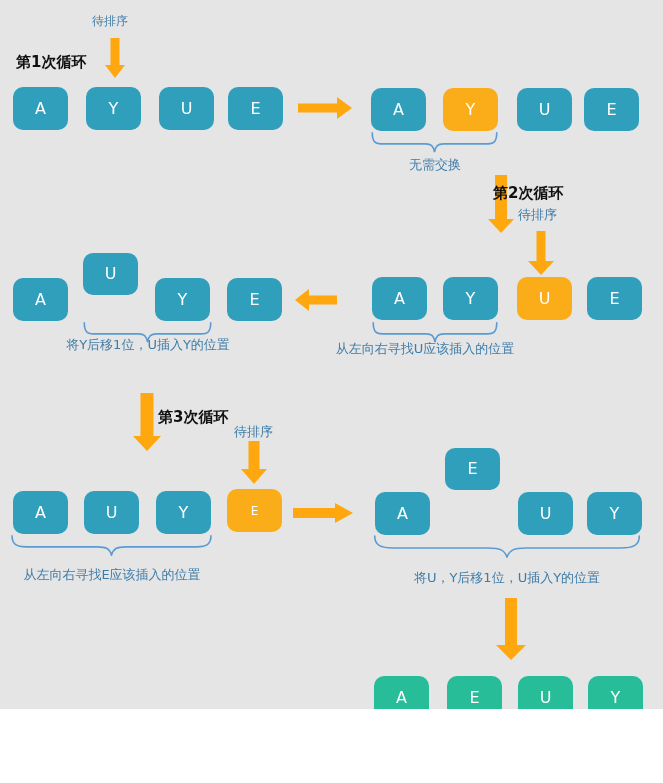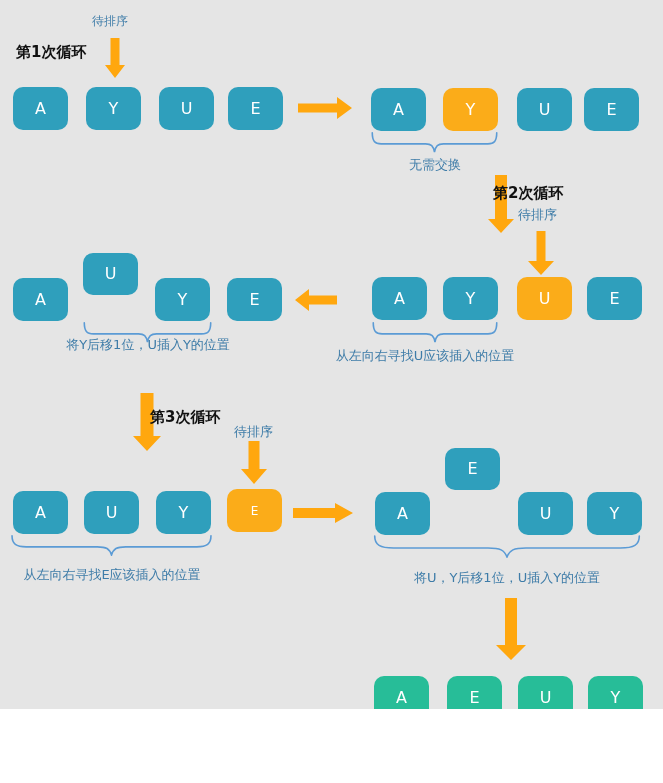--- a/index.html
+++ b/index.html
@@ -36,21 +36,21 @@
 </head>
 <body>
 
 <div id="canvas">
 
   <div>
     <span class="pending centered" style="left:110px;top:13px">待排序</span>
     <svg class="arrow" style="left:105px;top:38px" width="20" height="40">
       <polygon points="5.5,0 14.5,0 14.5,27 20,27 10,40 0,27 5.5,27" fill="currentColor"></polygon>
     </svg>
-    <span class="loop-label" style="left:16px;top:43px">第1次循环</span>
+    <span class="loop-label" style="left:16px;top:53px">第1次循环</span>
 
     <div class="box teal" style="left:13px;top:87px">A</div>
     <div class="box teal" style="left:86px;top:87px">Y</div>
     <div class="box teal" style="left:159px;top:87px">U</div>
     <div class="box teal" style="left:228px;top:87px">E</div>
 
     <svg class="arrow" style="left:298px;top:97px" width="54" height="22">
       <polygon points="0,6.5 39,6.5 39,0 54,11 39,22 39,15.5 0,15.5" fill="currentColor"></polygon>
     </svg>
 
@@ -76,42 +76,42 @@
     </svg>
 
     <div class="box teal" style="left:372px;top:277px">A</div>
     <div class="box teal" style="left:443px;top:277px">Y</div>
     <div class="box orange" style="left:517px;top:277px">U</div>
     <div class="box teal" style="left:587px;top:277px">E</div>
 
     <svg class="brace" style="left:372px;top:321px" width="126" height="22" viewBox="0 0 200 24" preserveAspectRatio="none">
       <path d="M2,2 C2,11 6,14 16,14 L86,14 C95,14 98,16 100,23 C102,16 105,14 114,14 L184,14 C194,14 198,11 198,2" fill="none" stroke="currentColor" stroke-width="1.6" vector-effect="non-scaling-stroke" stroke-linecap="round"></path>
     </svg>
-    <span class="caption" style="left:425px;top:347px">从左向右寻找U应该插入的位置</span>
+    <span class="caption" style="left:425px;top:340px">从左向右寻找U应该插入的位置</span>
 
     <svg class="arrow" style="left:295px;top:289px" width="42" height="22">
       <polygon points="42,6.5 14,6.5 14,0 0,11 14,22 14,15.5 42,15.5" fill="currentColor"></polygon>
     </svg>
 
     <div class="box teal" style="left:13px;top:278px">A</div>
     <div class="box teal raised" style="left:83px;top:253px">U</div>
     <div class="box teal" style="left:155px;top:278px">Y</div>
     <div class="box teal" style="left:227px;top:278px">E</div>
 
     <svg class="brace" style="left:83px;top:321px" width="129" height="22" viewBox="0 0 200 24" preserveAspectRatio="none">
       <path d="M2,2 C2,11 6,14 16,14 L86,14 C95,14 98,16 100,23 C102,16 105,14 114,14 L184,14 C194,14 198,11 198,2" fill="none" stroke="currentColor" stroke-width="1.6" vector-effect="non-scaling-stroke" stroke-linecap="round"></path>
     </svg>
     <span class="caption" style="left:148px;top:336px">将Y后移1位，U插入Y的位置</span>
   </div>
 
   <div>
     <svg class="arrow" style="left:133px;top:393px" width="28" height="58">
       <polygon points="7.5,0 20.5,0 20.5,43 28,43 14,58 0,43 7.5,43" fill="currentColor"></polygon>
     </svg>
-    <span class="loop-label" style="left:150px;top:408px">第3次循环</span>
+    <span class="loop-label" style="left:158px;top:408px">第3次循环</span>
     <span class="pending" style="left:234px;top:423px">待排序</span>
     <svg class="arrow" style="left:241px;top:441px" width="26" height="43">
       <polygon points="7.5,0 18.5,0 18.5,28 26,28 13,43 0,28 7.5,28" fill="currentColor"></polygon>
     </svg>
 
     <div class="box teal" style="left:13px;top:491px">A</div>
     <div class="box teal" style="left:84px;top:491px">U</div>
     <div class="box teal" style="left:156px;top:491px">Y</div>
     <div class="box orange small-letter" style="left:227px;top:489px">E</div>
 

